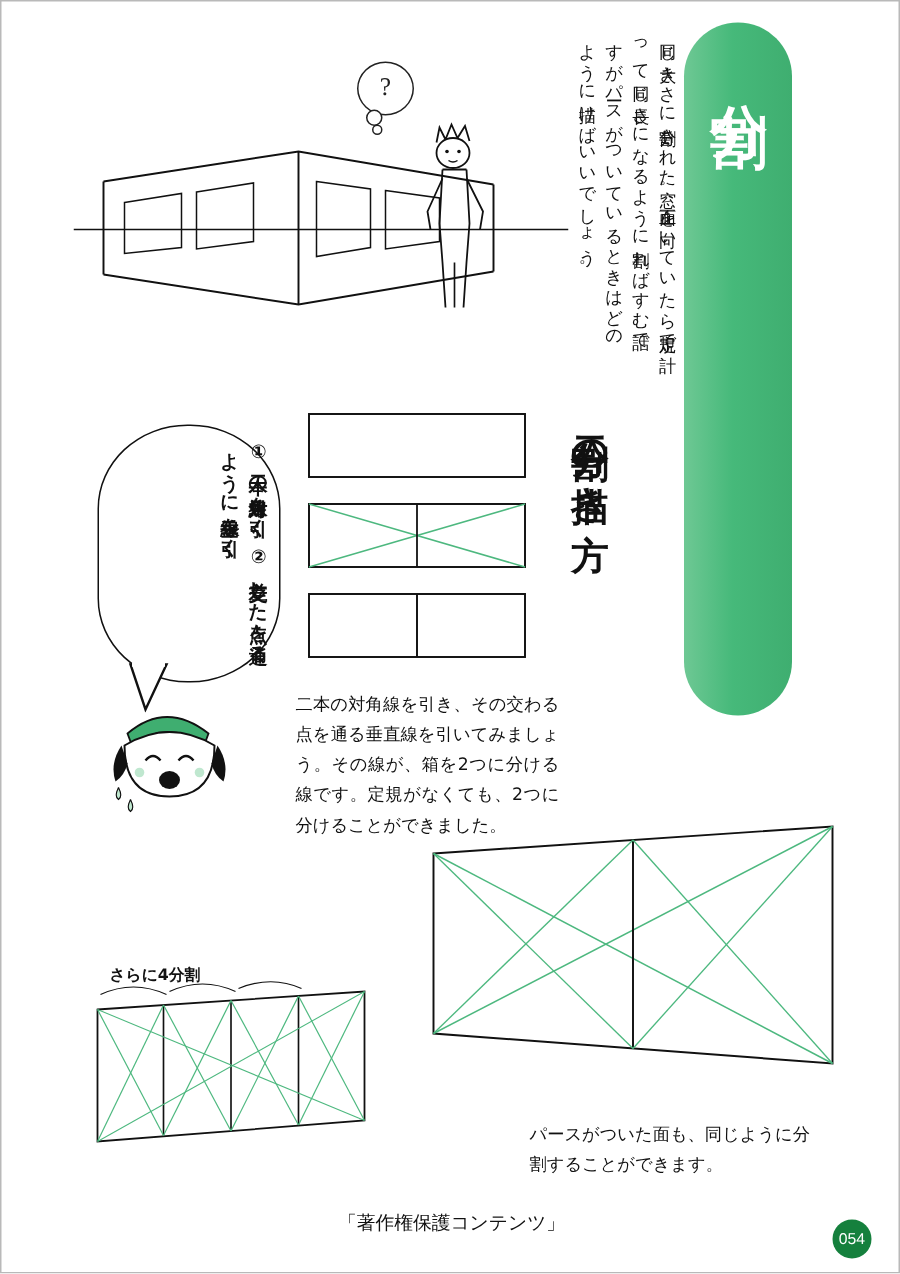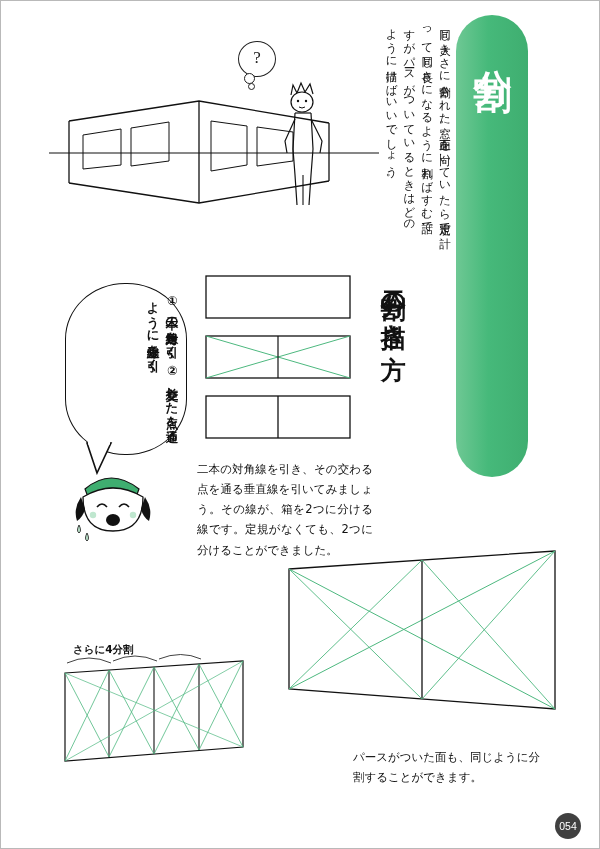--- a/index.html
+++ b/index.html
@@ -93,21 +93,21 @@
     font-size:10.5px;color:#111;font-weight:bold;
   }
   
   .footer{
     position:absolute;left:0;top:806px;width:600px;text-align:center;
     font-family:"DejaVu Sans",sans-serif;font-size:12.5px;color:#111;
   }
   .pagenum{
     position:absolute;right:18px;top:812px;
     width:26px;height:26px;border-radius:50%;
-    background:#404040;color:#fff;font-size:10.5px;
+    background:#15803d;color:#fff;font-size:10.5px;
     display:flex;align-items:center;justify-content:center;
     font-family:"Liberation Sans",sans-serif;
   }
   svg{display:block;}
   .abs{position:absolute;}
 </style>
 </head>
 <body>
 
 <div class="page">
@@ -242,15 +242,16 @@
     <line x1="142" y1="13" x2="186" y2="96" stroke="#4db87f" stroke-width="0.8"></line>
     <line x1="186" y1="10" x2="142" y2="99" stroke="#4db87f" stroke-width="0.8"></line>
 
     <line x1="8" y1="22" x2="186" y2="96" stroke="#4db87f" stroke-width="0.7"></line>
     <line x1="186" y1="10" x2="8" y2="110" stroke="#4db87f" stroke-width="0.7"></line>
   </svg>
   <div class="mini-label">さらに4分割</div>
 
   <div class="caption-right">パースがついた面も、同じように分割することができます。</div>
 
+  <div class="footer">「著作権保護コンテンツ」</div>
   <div class="pagenum">054</div>
 
 </div>
 
 </body></html>

